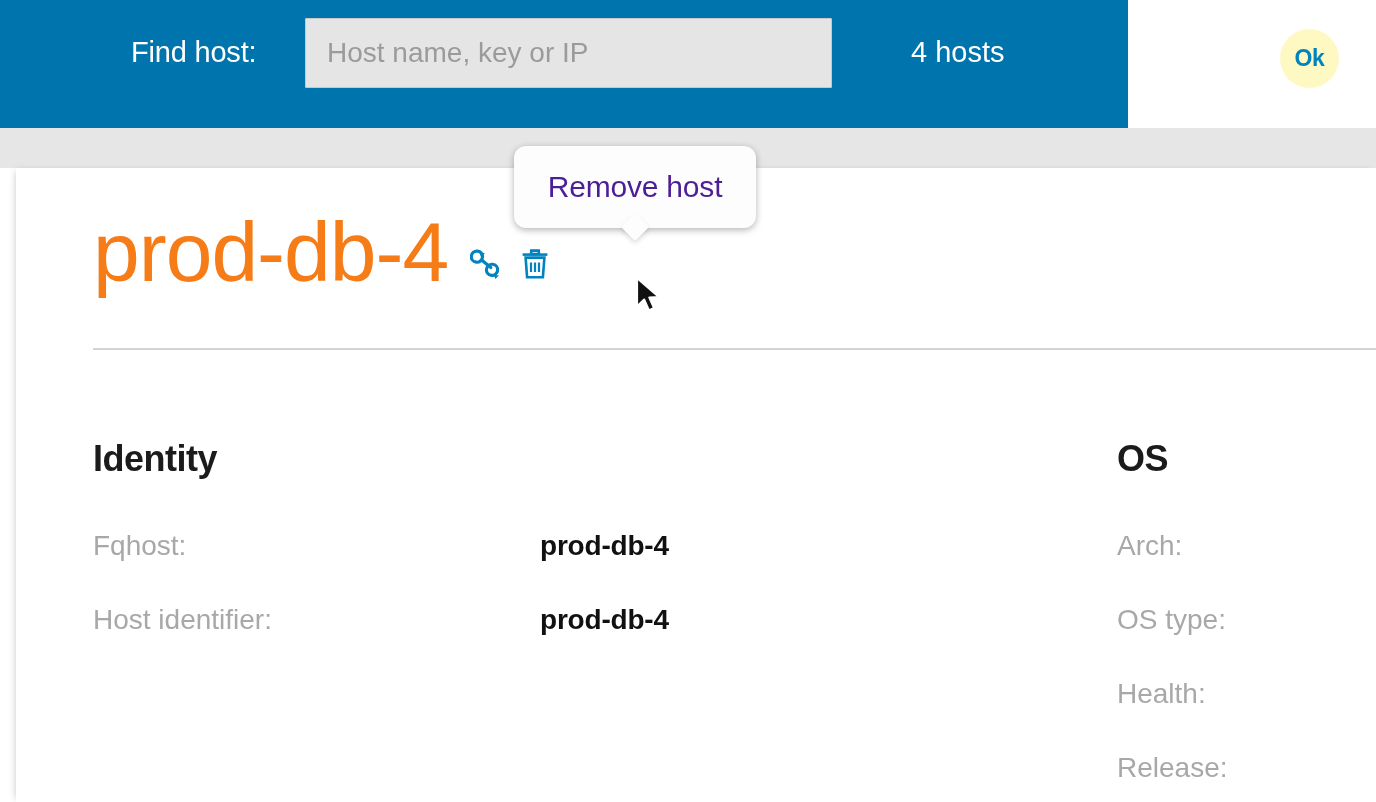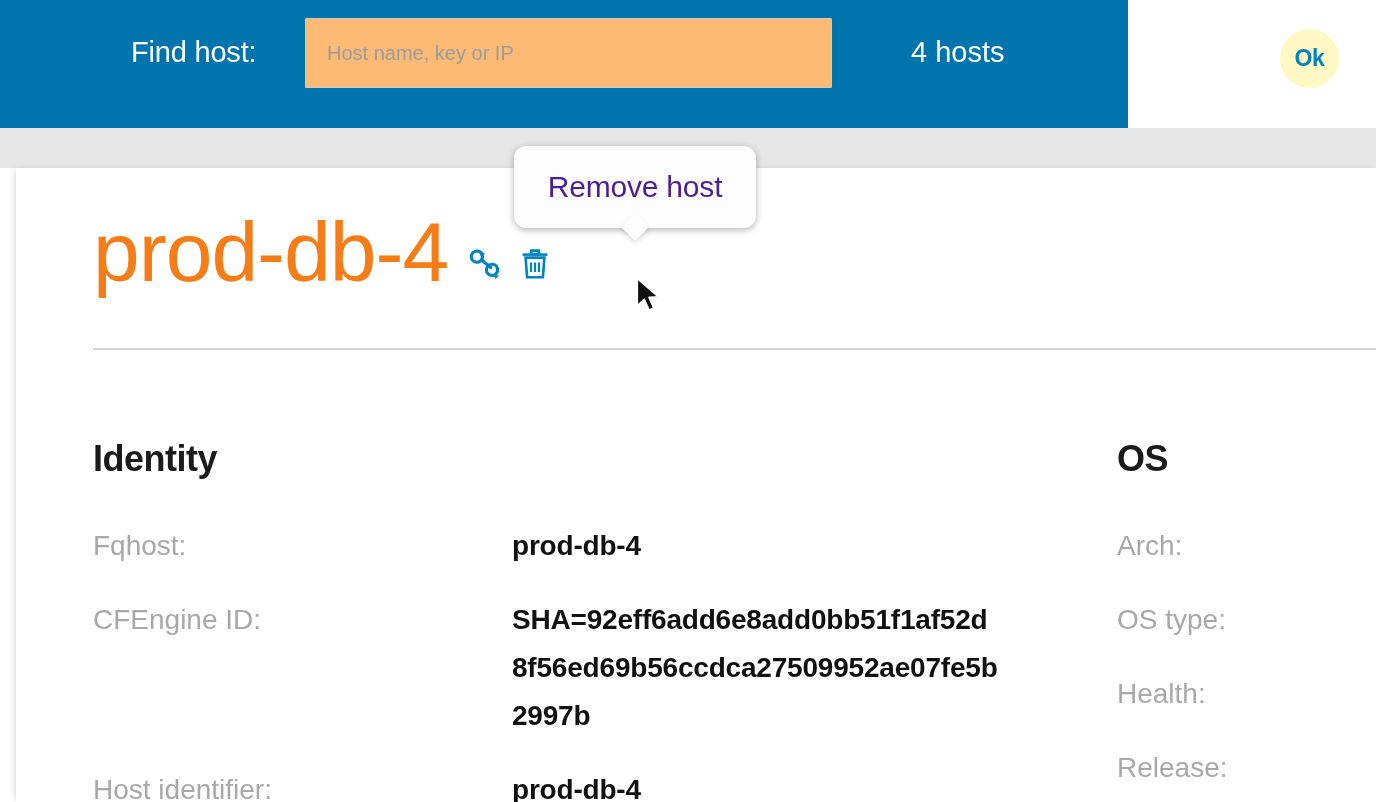--- a/index.html
+++ b/index.html
@@ -33,24 +33,24 @@
     letter-spacing: -0.2px;
     white-space: nowrap;
   }
   .find-input {
     position: absolute;
     left: 305px;
     top: 18px;
     width: 527px;
     height: 70px;
     box-sizing: border-box;
-    background: #fdba74;
+    background: #e5e5e5;
     border: 1px solid #c9c9c9;
     border-radius: 1px;
-    font-size: 20px;
+    font-size: 28px;
     color: #333333;
     padding: 0 0 0 21px;
     font-family: "Liberation Sans", sans-serif;
     outline: none;
   }
   .find-input::placeholder {
     color: #9b9b9b;
     opacity: 1;
   }
   .hosts-count {
@@ -160,20 +160,21 @@
     color: #1b1b1b;
     margin: 0 0 44px 0;
     letter-spacing: -0.5px;
     line-height: 38px;
   }
 
   .field-row {
     display: flex;
     align-items: flex-start;
     margin-bottom: 26px;
+    gap: 28px;
   }
   .field-label {
     font-size: 28px;
     color: #a8a8a8;
     line-height: 48px;
     flex: 0 0 auto;
     white-space: nowrap;
   }
   .col-identity .field-label { width: 419px; }
   .field-value {
@@ -285,24 +286,20 @@
   <div class="divider"></div>
 
   <div class="col col-identity">
     <h2 class="section-title">Identity</h2>
 
     <div class="field-row">
       <span class="field-label">Fqhost:</span>
       <span class="field-value">prod-db-4</span>
     </div>
 
-    <div class="field-row">
-      <span class="field-label">CFEngine ID:</span>
-      <span class="field-value">SHA=92eff6add6e8add0bb51f1af52d8f56ed69b56ccdca27509952ae07fe5b2997b</span>
-    </div>
 
     <div class="field-row">
       <span class="field-label">Host identifier:</span>
       <span class="field-value">prod-db-4</span>
     </div>
   </div>
 
   <div class="col col-os">
     <h2 class="section-title">OS</h2>
 

